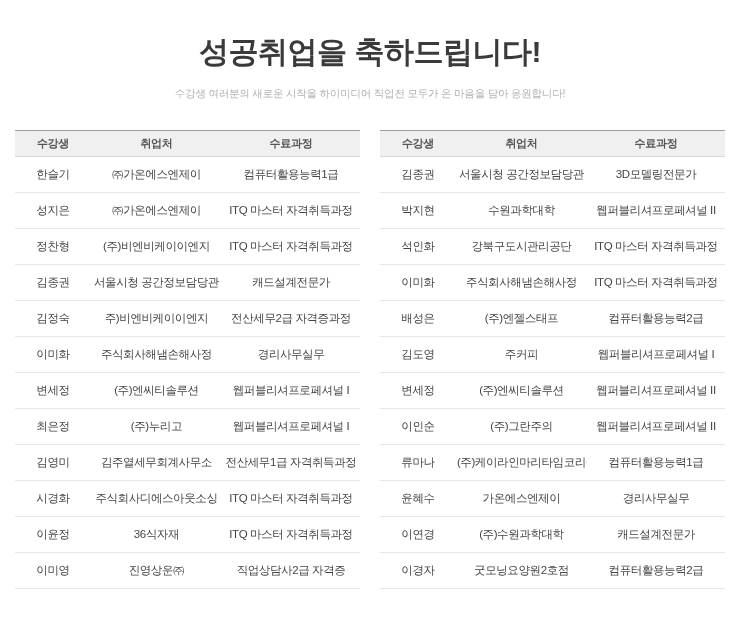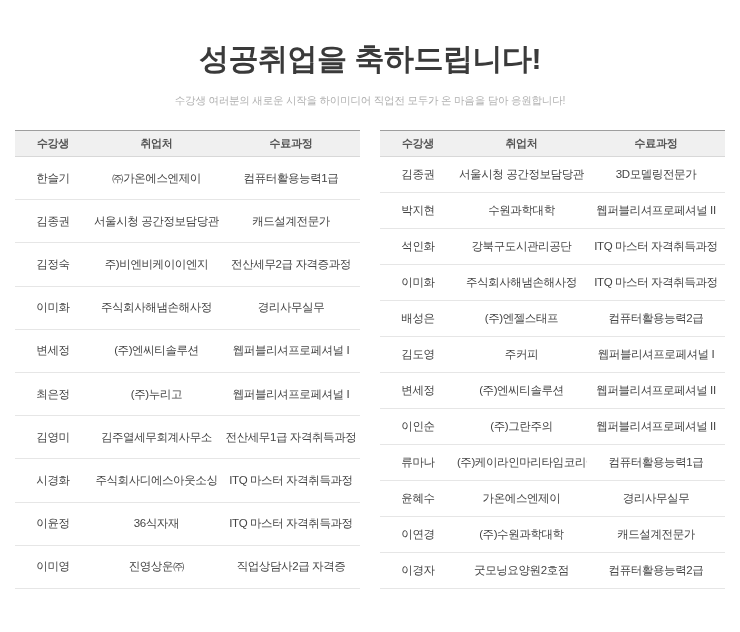--- a/index.html
+++ b/index.html
@@ -16,37 +16,38 @@
     width: 740px;
     height: 632px;
     overflow: hidden;
     background: #ffffff;
   }
   .header {
     text-align: center;
     padding-top: 28px;
   }
   .header h1 {
-    margin: 11px;
+    margin: 4px;
     font-size: 30px;
     font-weight: bold;
     color: #3a3a3a;
     letter-spacing: -0.5px;
   }
   .header .sub {
-    margin: 14px 0 0 0;
+    margin: 14px 0 7px 0;
     font-size: 10.5px;
     color: #b0b0b0;
     letter-spacing: -0.2px;
   }
   .tables {
     display: flex;
     gap: 20px;
     padding: 22px 10px 10px 10px;
     justify-content: center;
+    align-items: flex-end;
   }
   table.grid {
     border-collapse: collapse;
     width: 345px;
     table-layout: fixed;
   }
   table.grid thead th {
     background: #f0f0f0;
     color: #555555;
     font-size: 11px;
@@ -96,20 +97,30 @@
           <th>수료과정</th>
         </tr>
       </thead>
       <tbody>
           <tr>
             <td>한슬기</td>
             <td>㈜가온에스엔제이</td>
             <td>컴퓨터활용능력1급</td>
           </tr>
           <tr>
+            <td>성지은</td>
+            <td>㈜가온에스엔제이</td>
+            <td>ITQ 마스터 자격취득과정</td>
+          </tr>
+          <tr>
+            <td>정찬형</td>
+            <td>(주)비엔비케이이엔지</td>
+            <td>ITQ 마스터 자격취득과정</td>
+          </tr>
+          <tr>
             <td>김종권</td>
             <td>서울시청 공간정보담당관</td>
             <td>캐드설계전문가</td>
           </tr>
           <tr>
             <td>김정숙</td>
             <td>주)비엔비케이이엔지</td>
             <td>전산세무2급 자격증과정</td>
           </tr>
           <tr>

